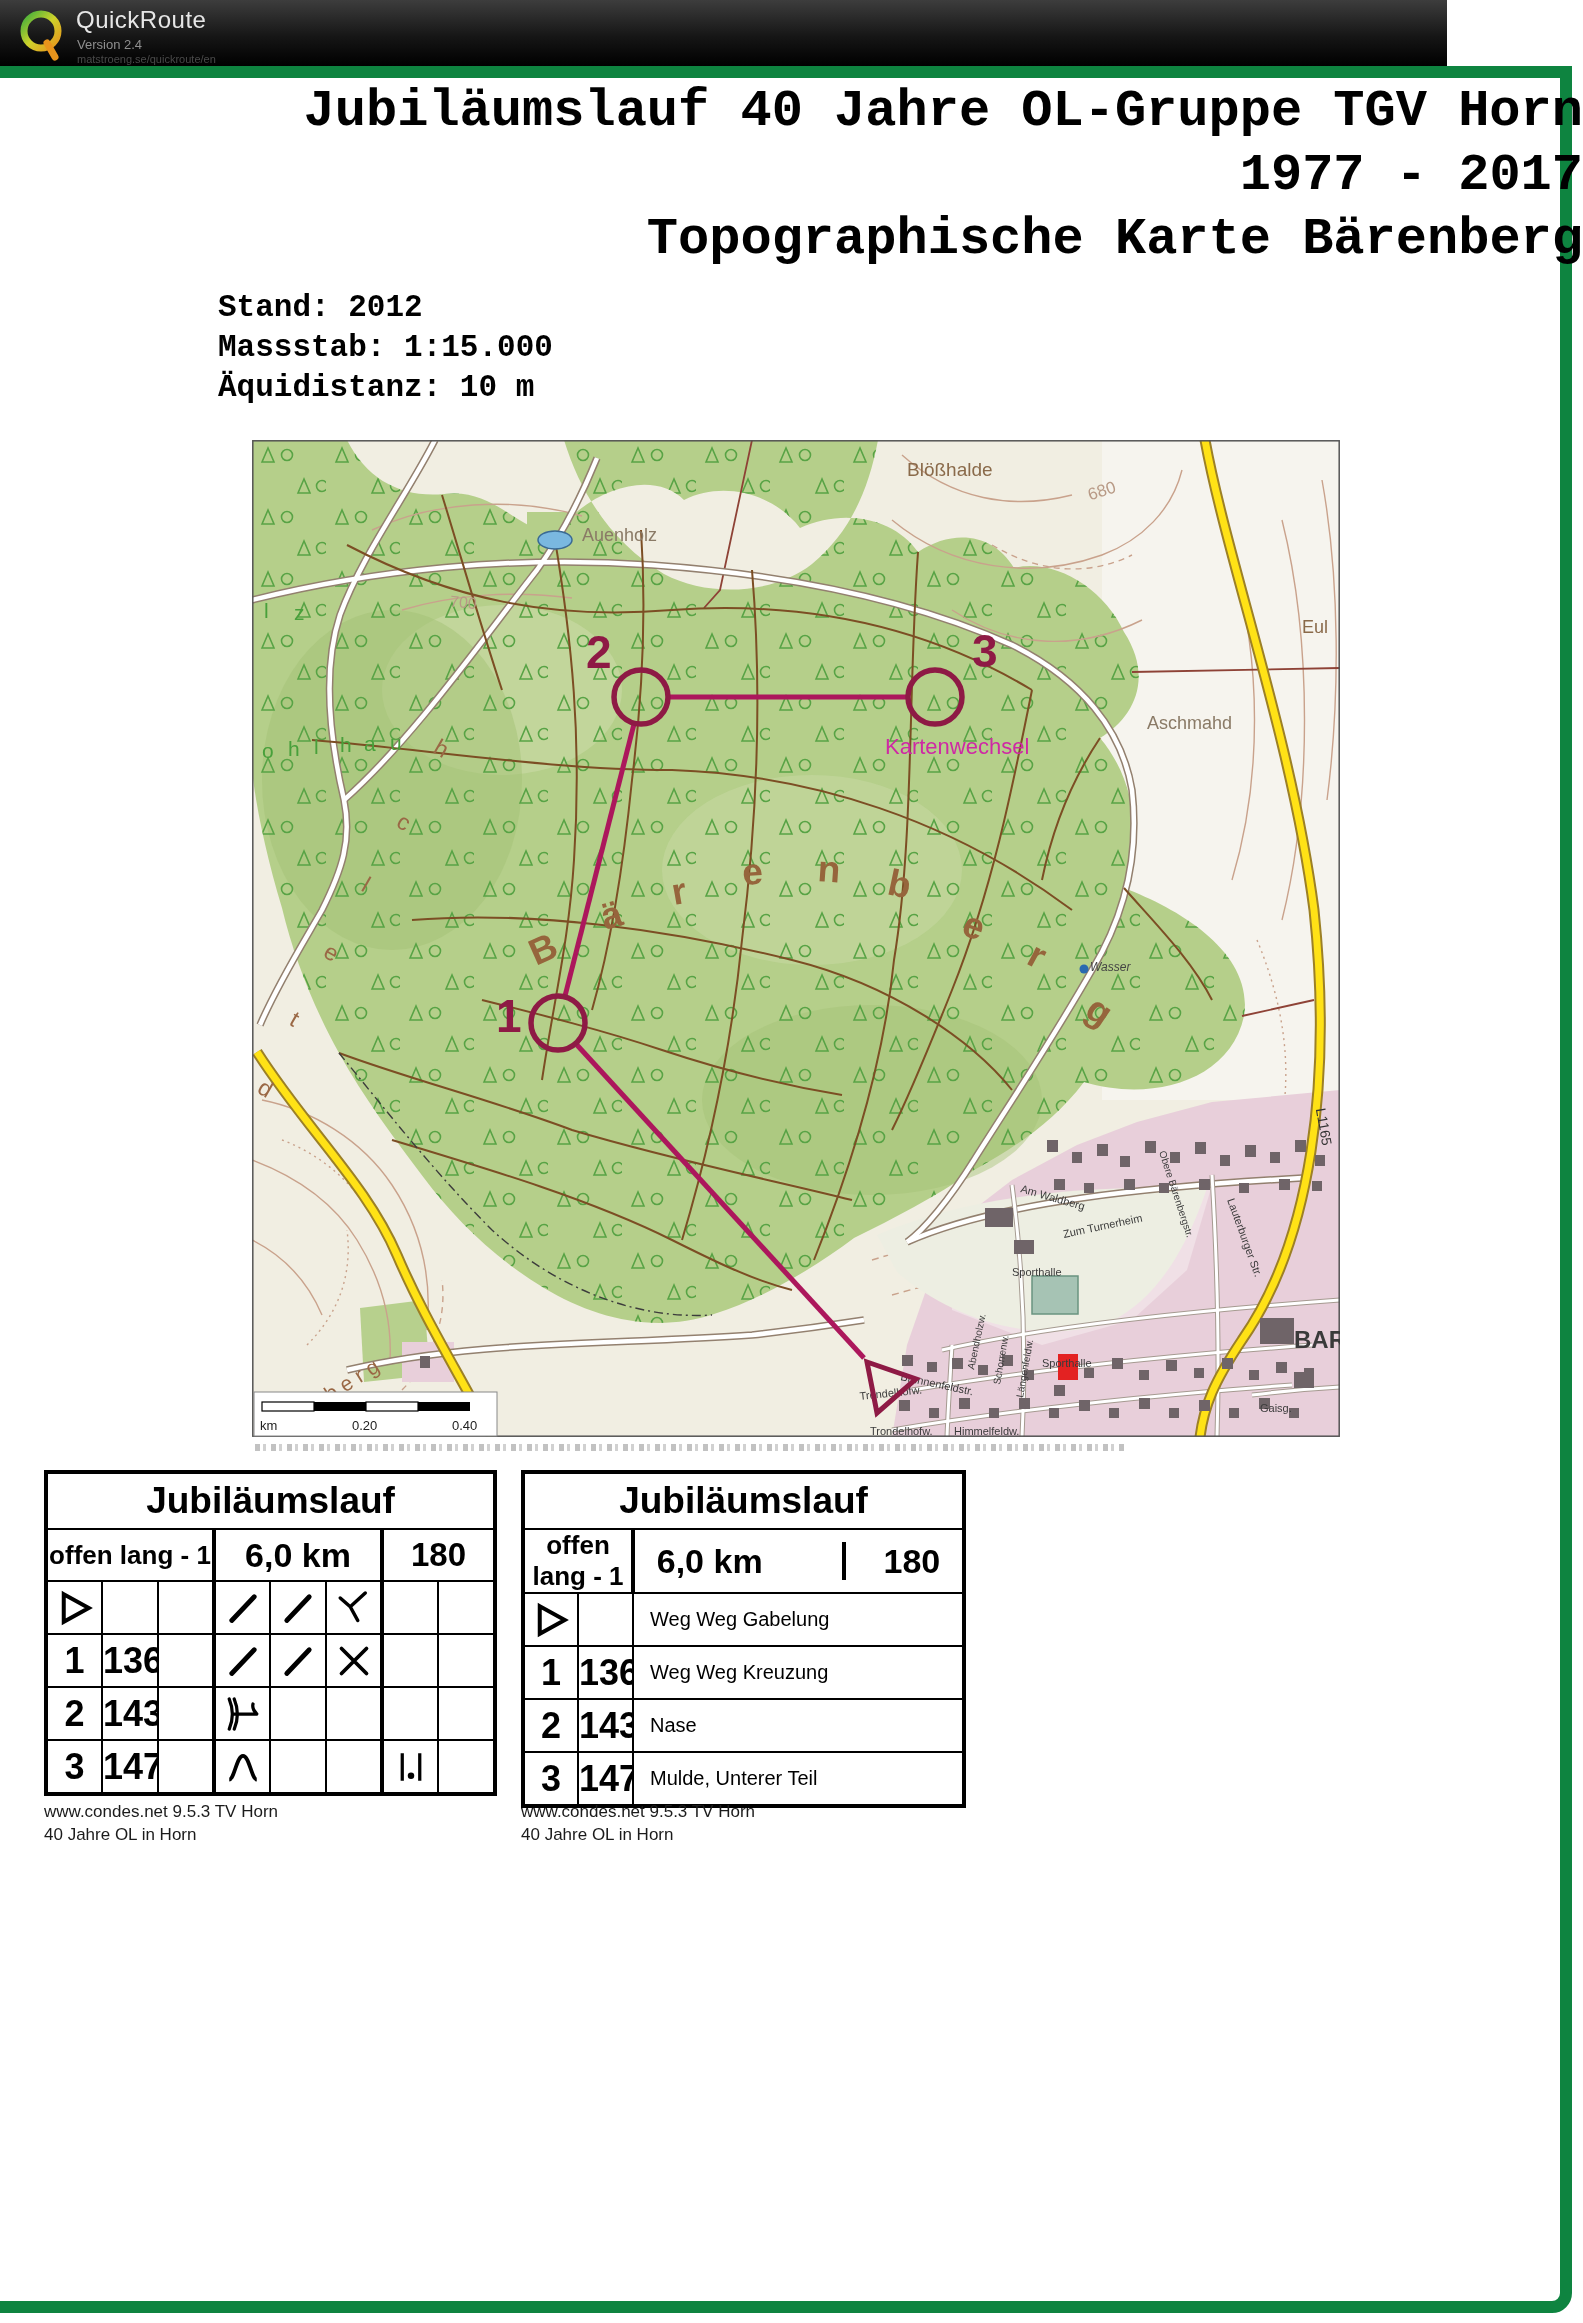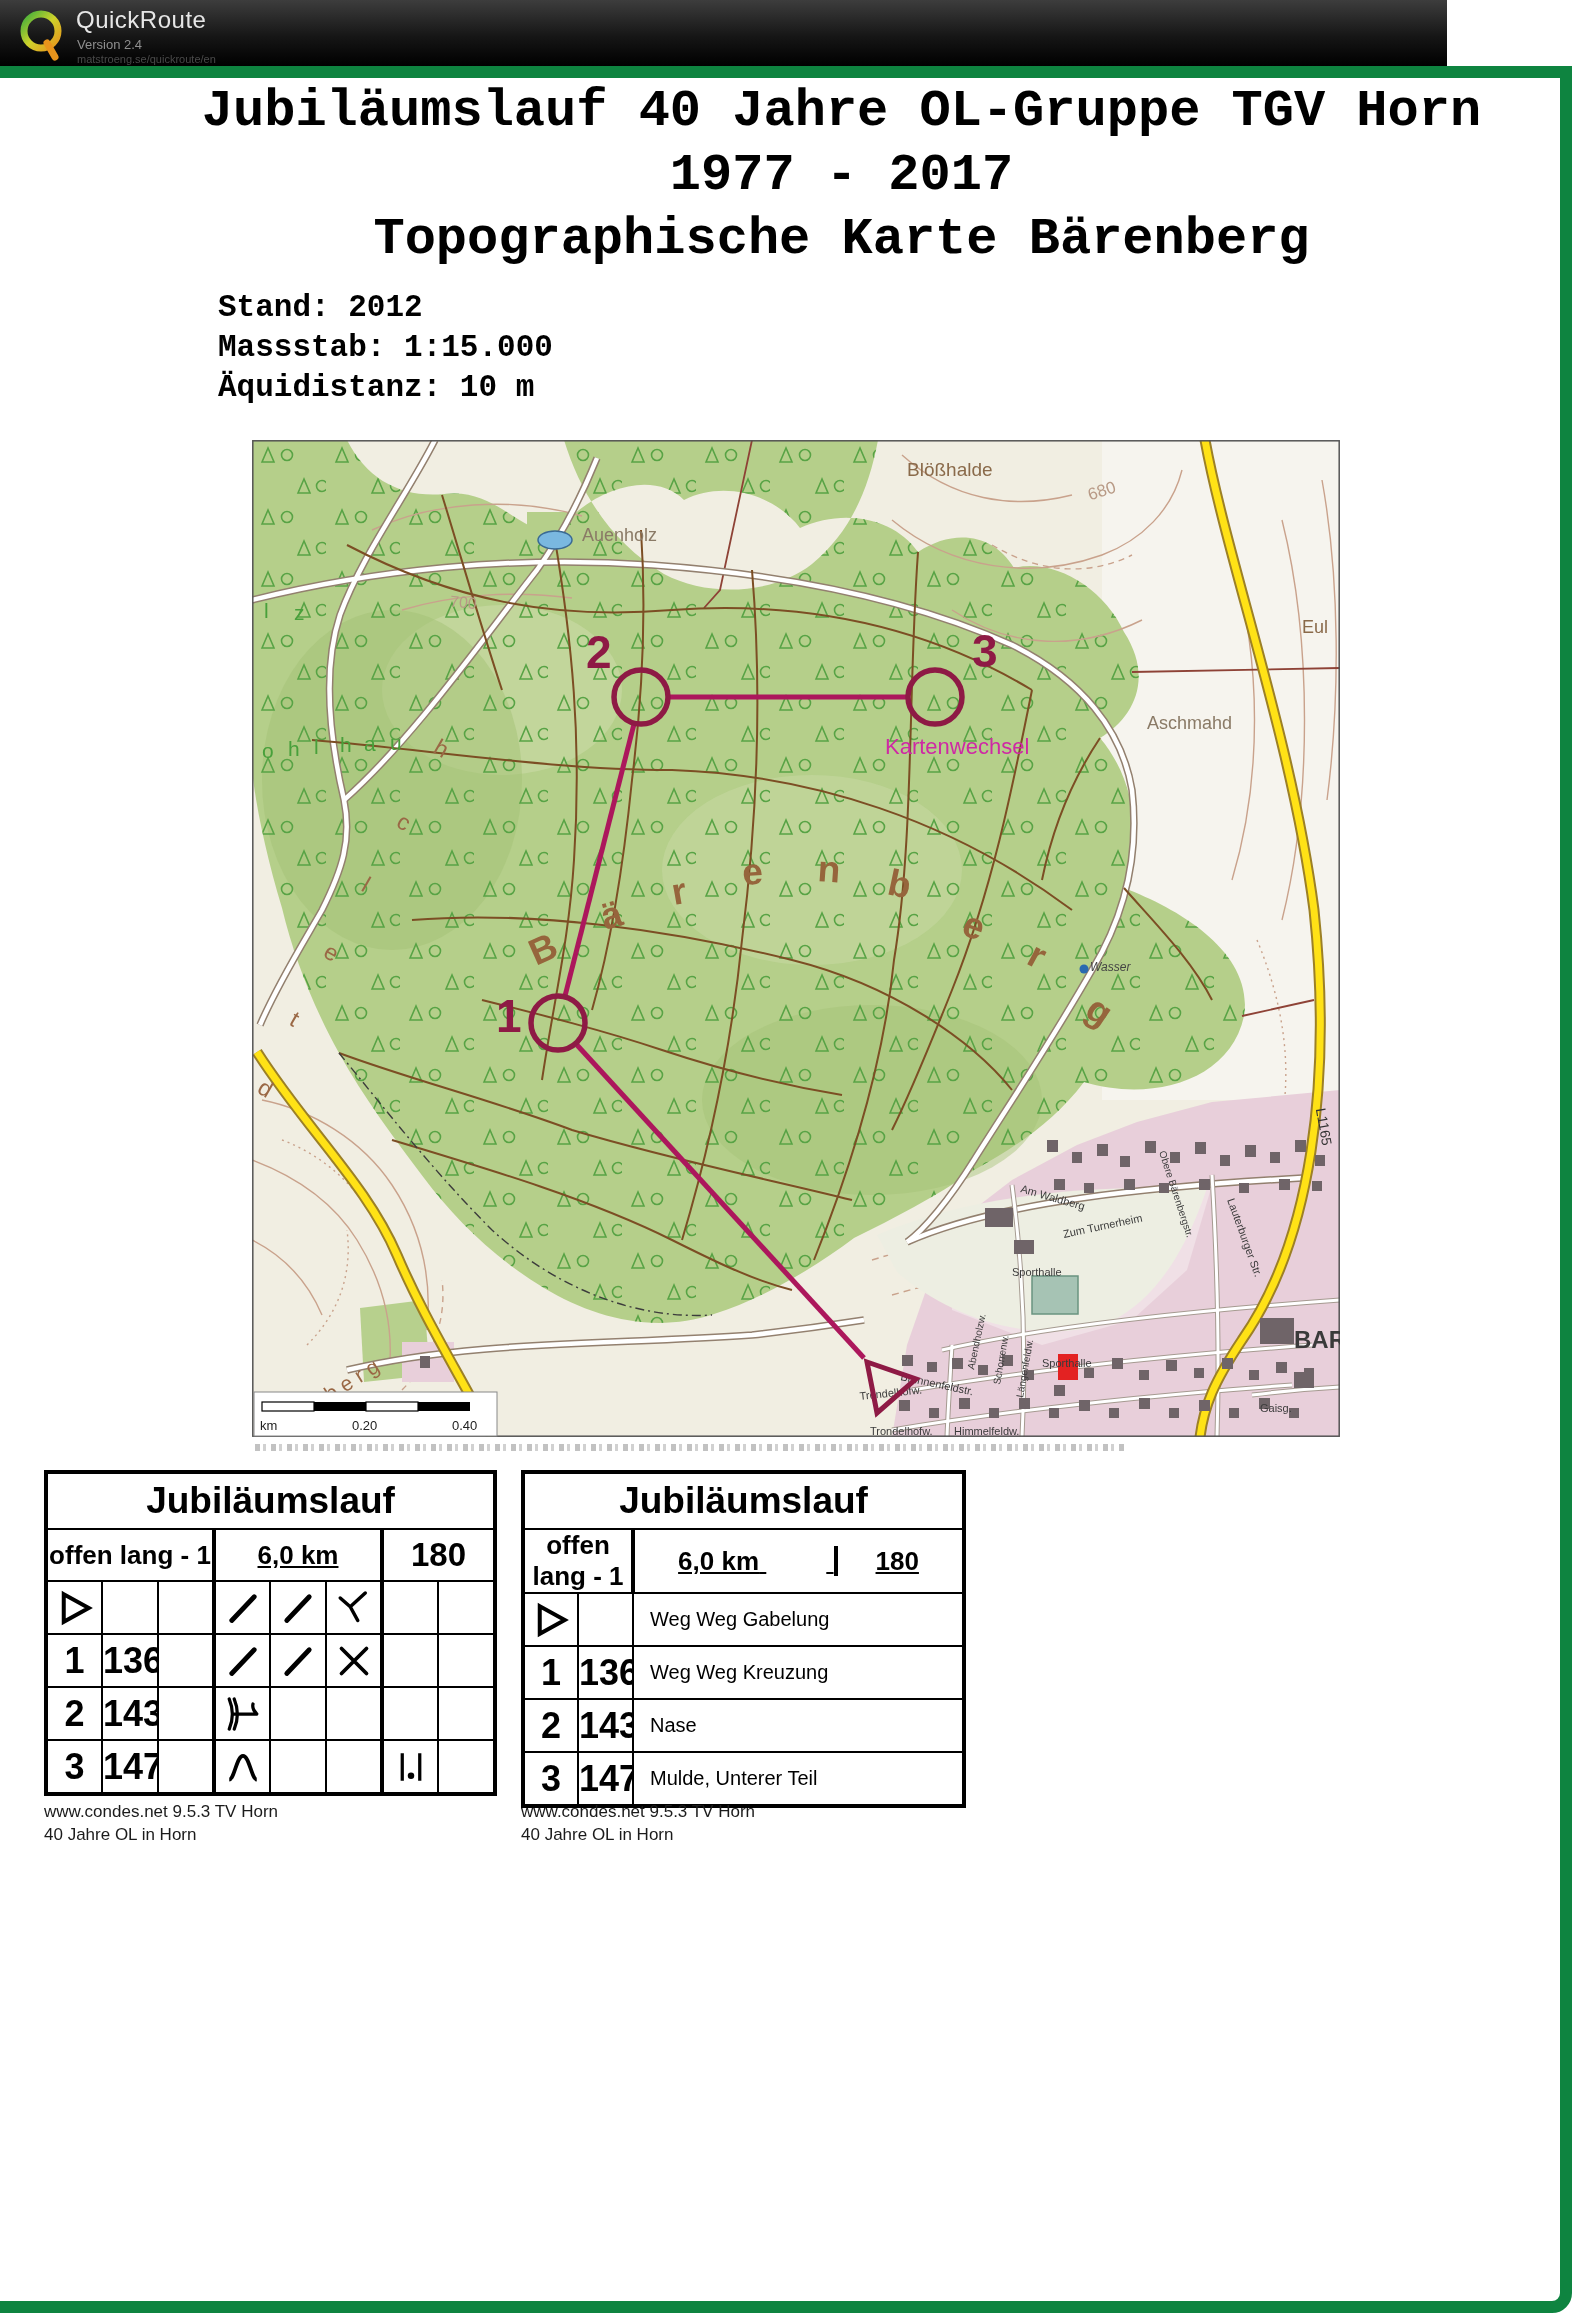--- a/index.html
+++ b/index.html
@@ -13,36 +13,36 @@
   #qlogo{position:absolute;left:14px;top:5px;}
   #app-name{position:absolute;left:76px;top:6px;font-size:24px;color:#e6e6e6;letter-spacing:.5px;}
   #app-version{position:absolute;left:77px;top:37px;font-size:13px;color:#8f8f8f;}
   #app-url{position:absolute;left:77px;top:53px;font-size:11px;color:#4a4a4a;}
 
   
   #frame{position:absolute;left:-24px;top:66px;width:1596px;height:2247px;
     border:12px solid #0e8440;border-radius:0 0 20px 20px;box-sizing:border-box;}
 
   
-  #doc-title{position:absolute;left:100px;top:80px;width:1483px;text-align:center;
+  #doc-title{position:absolute;left:100px;top:80px;width:1483px;text-align:right;
     font-weight:bold;font-size:52px;line-height:64px;color:#000;}
   #doc-info{position:absolute;left:218px;top:288px;font-weight:bold;font-size:31px;line-height:40px;color:#000;}
 
   
   #map{position:absolute;left:252px;top:440px;width:1088px;height:997px;}
   #map-microtext{position:absolute;left:255px;top:1444px;width:870px;height:7px;opacity:.45;
     background:repeating-linear-gradient(90deg,#777 0 5px,transparent 5px 8px,#999 8px 11px,transparent 11px 16px);}
 
   
   table.cdt{position:absolute;border-collapse:collapse;border:4px solid #000000;table-layout:fixed;background:#fff;}
   .cdt td{border:2px solid #000;padding:0;text-align:center;vertical-align:middle;font-weight:bold;color:#000;overflow:hidden;}
   .cdt tr.trow td{height:51px;}
   .cdt td.title{font-size:37px;height:54px;}
   .cdt td.crs{font-size:26px;height:50px;}
-  .cdt td.len{font-size:26px;text-decoration:underline;}
+  .cdt td.len{font-size:34px;}
   .cdt td.clm{font-size:33px;}
   .cdt td.num{font-size:36px;}
   .cdt td.desc{font-weight:normal;font-size:20px;text-align:left;padding-left:16px;}
   .bR{border-right:4px solid #000 !important;}
   svg.sym{width:40px;height:40px;display:block;margin:0 auto;}
   .tbl-footer{position:absolute;font-size:17px;line-height:23px;color:#1b1b1b;}
 
   #doc-footer{position:absolute;left:1243px;top:2165px;font-size:40px;line-height:53px;color:#111;}
 </style>
 </head>

